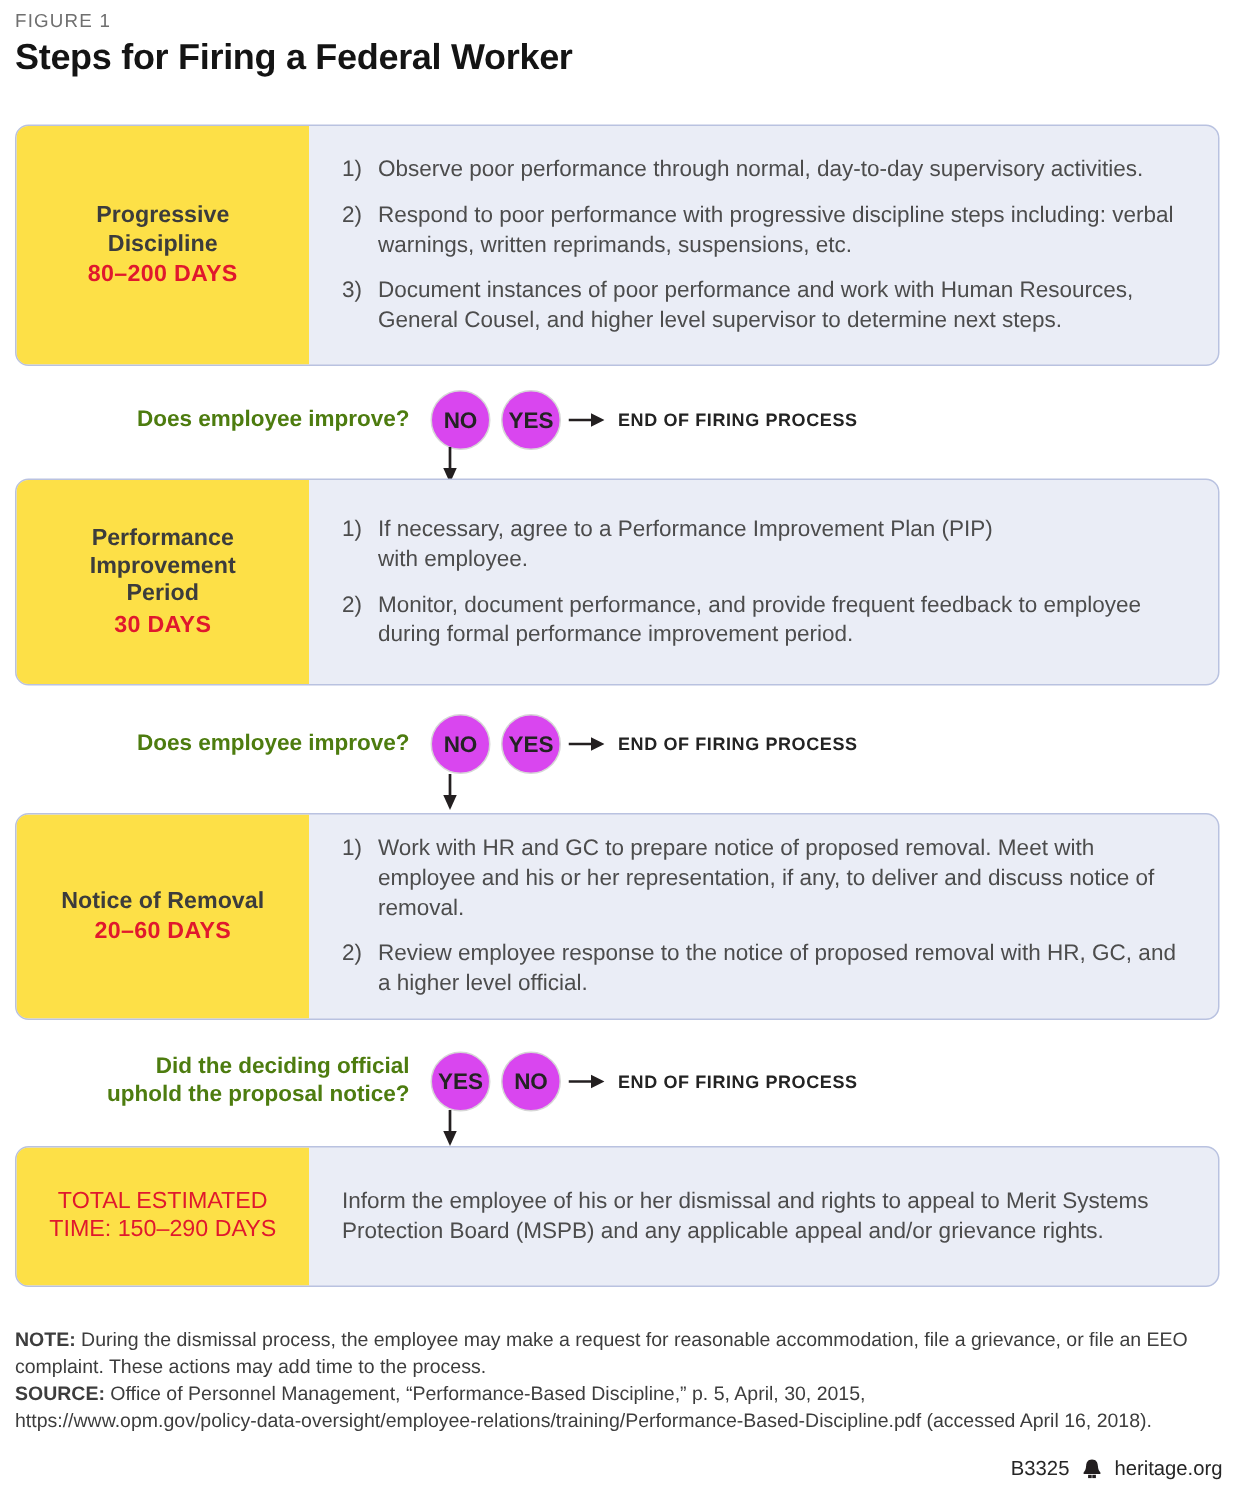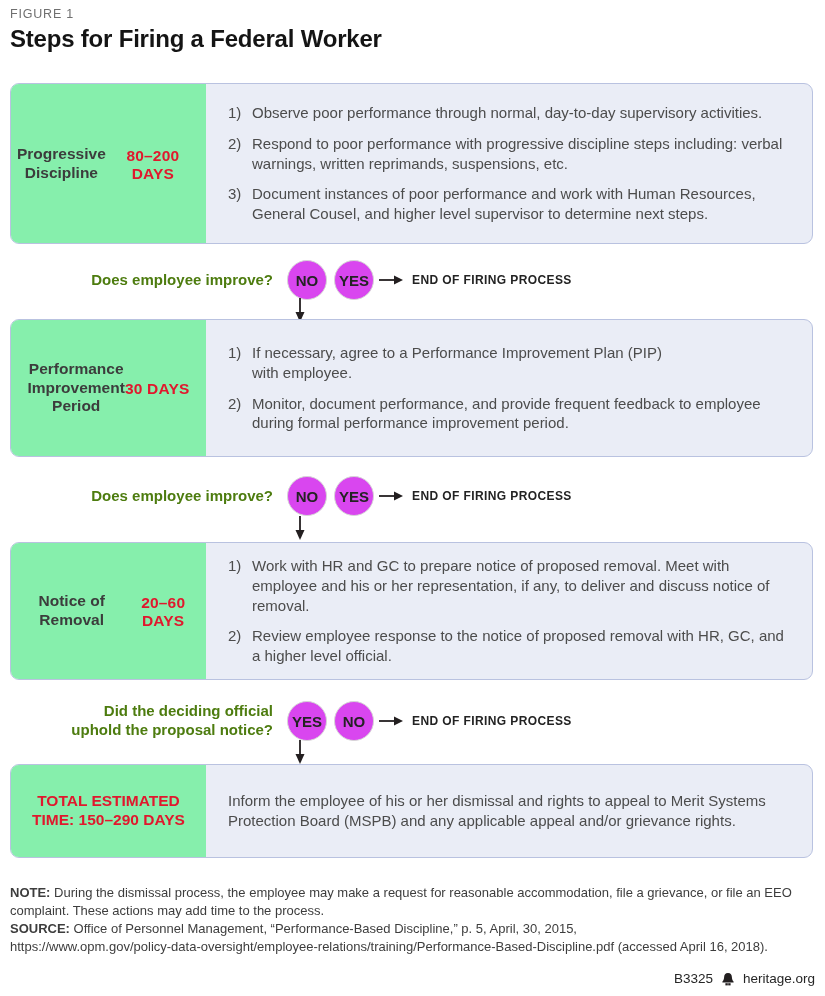--- a/index.html
+++ b/index.html
@@ -7,25 +7,25 @@
         font-family:"Liberation Sans",sans-serif;overflow:hidden;}
 
   .figure-label{position:absolute;left:10px;top:7px;font-size:12.5px;
         color:#6f6f6f;letter-spacing:.8px;}
   .page-title{position:absolute;left:10px;top:25px;font-size:24px;
         font-weight:bold;color:#141414;letter-spacing:-.2px;}
 
   .stage{position:absolute;left:10px;width:803px;box-sizing:border-box;
         border:1.5px solid #b9c2e0;border-radius:9px;background:#eaedf6;
         display:flex;overflow:hidden;}
-  .stage-label{flex:0 0 183px;background:#86efac;display:flex;
+  .stage-label{flex:0 0 183px;background:#fde047;display:flex;flex-direction:column;
         align-items:center;justify-content:center;text-align:center;padding:0 6px;}
   .stage-name{font-weight:bold;font-size:15.5px;color:#3c3c3c;line-height:1.2;
         white-space:pre-line;}
-  .stage-name.red{color:#e0182d;font-weight:700;}
+  .stage-name.red{color:#e0182d;font-weight:400;}
   .stage-days{font-weight:800;font-size:15.5px;color:#e0182d;margin-top:2px;
         letter-spacing:.2px;}
   .stage-content{flex:1;display:flex;flex-direction:column;justify-content:center;
         padding:12px 18px 12px 22px;gap:11px;}
   .item{display:flex;font-size:15px;color:#4c4c4c;line-height:1.32;}
   .item .num{flex:0 0 24px;}
   .item .txt{white-space:pre-line;}
   .stage-paragraph{font-size:15px;color:#4c4c4c;line-height:1.35;max-width:560px;}
 
   .decision-row{position:absolute;left:10px;height:44px;display:flex;align-items:center;}

